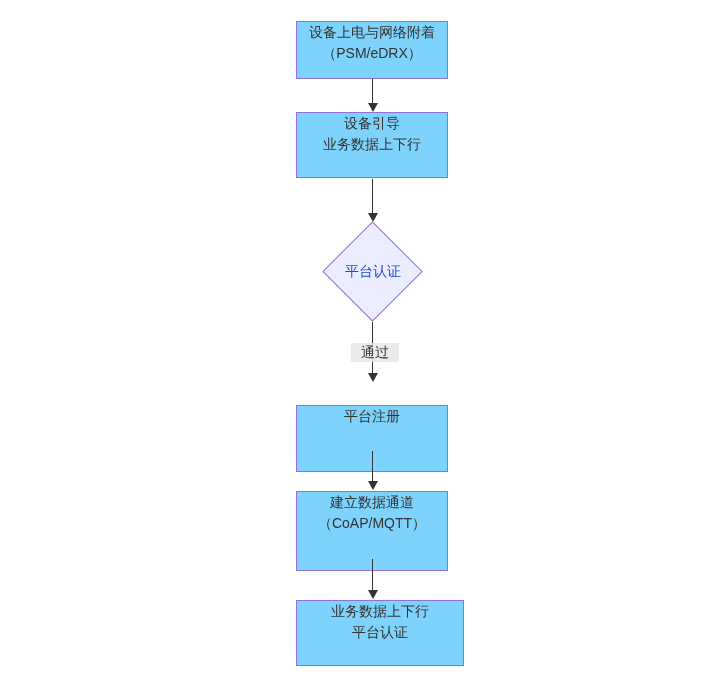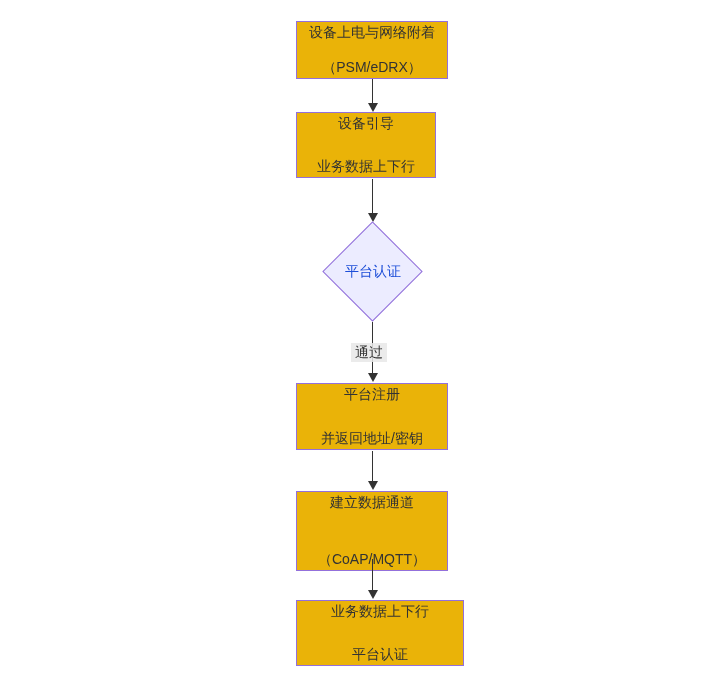--- a/index.html
+++ b/index.html
@@ -11,26 +11,26 @@
   .canvas {
     position: relative;
     width: 726px;
     height: 700px;
     background: #ffffff;
     overflow: hidden;
   }
   .node {
     position: absolute;
     box-sizing: border-box;
-    background: #eab308;
+    background: #7dd3fc;
     border: 1px solid #9370DB;
     display: flex;
     flex-direction: column;
     align-items: center;
-    justify-content: space-between;
+    justify-content: flex-start;
     color: #333333;
     font-size: 14px;
     line-height: 21px;
     text-align: center;
     white-space: nowrap;
   }
   .diamond-wrap {
     position: absolute;
     left: 322px;
     top: 222px;
@@ -70,57 +70,56 @@
     border-left: 5px solid transparent;
     border-right: 5px solid transparent;
     border-top: 9px solid #333333;
   }
   .edge-label {
     position: absolute;
     background: rgba(232, 232, 232, 0.85);
     color: #333333;
     font-size: 14px;
     line-height: 19px;
-    padding: 0 4px;
+    padding: 0 10px;
     white-space: nowrap;
   }
 </style>
 </head>
 <body>
 
 <div class="canvas">
 
   <div class="node" style="left:296px; top:21px; width:152px; height:58px;">
     <span>设备上电与网络附着</span>
     <span>（PSM/eDRX）</span>
   </div>
 
   <div class="edge-line" style="left:372px; top:79px; height:25px;"></div>
   <div class="arrowhead" style="left:368px; top:103px;"></div>
 
-  <div class="node" style="left:296px; top:112px; width:140px; height:66px;">
+  <div class="node" style="left:296px; top:112px; width:152px; height:66px;">
     <span>设备引导</span>
     <span>业务数据上下行</span>
   </div>
 
   <div class="edge-line" style="left:372px; top:179px; height:35px;"></div>
   <div class="arrowhead" style="left:368px; top:213px;"></div>
 
   <div class="diamond-wrap">
     <div class="diamond-shape"></div>
     <div class="diamond-label">平台认证</div>
   </div>
 
   <div class="edge-line" style="left:372px; top:322px; height:52px;"></div>
   <div class="edge-label" style="left:351px; top:343px;">通过</div>
   <div class="arrowhead" style="left:368px; top:373px;"></div>
 
-  <div class="node" style="left:296px; top:383px; width:152px; height:67px;">
+  <div class="node" style="left:296px; top:405px; width:152px; height:67px;">
     <span>平台注册</span>
-    <span>并返回地址/密钥</span>
   </div>
 
   <div class="edge-line" style="left:372px; top:451px; height:31px;"></div>
   <div class="arrowhead" style="left:368px; top:481px;"></div>
 
   <div class="node" style="left:296px; top:491px; width:152px; height:80px;">
     <span>建立数据通道</span>
     <span>（CoAP/MQTT）</span>
   </div>
 

